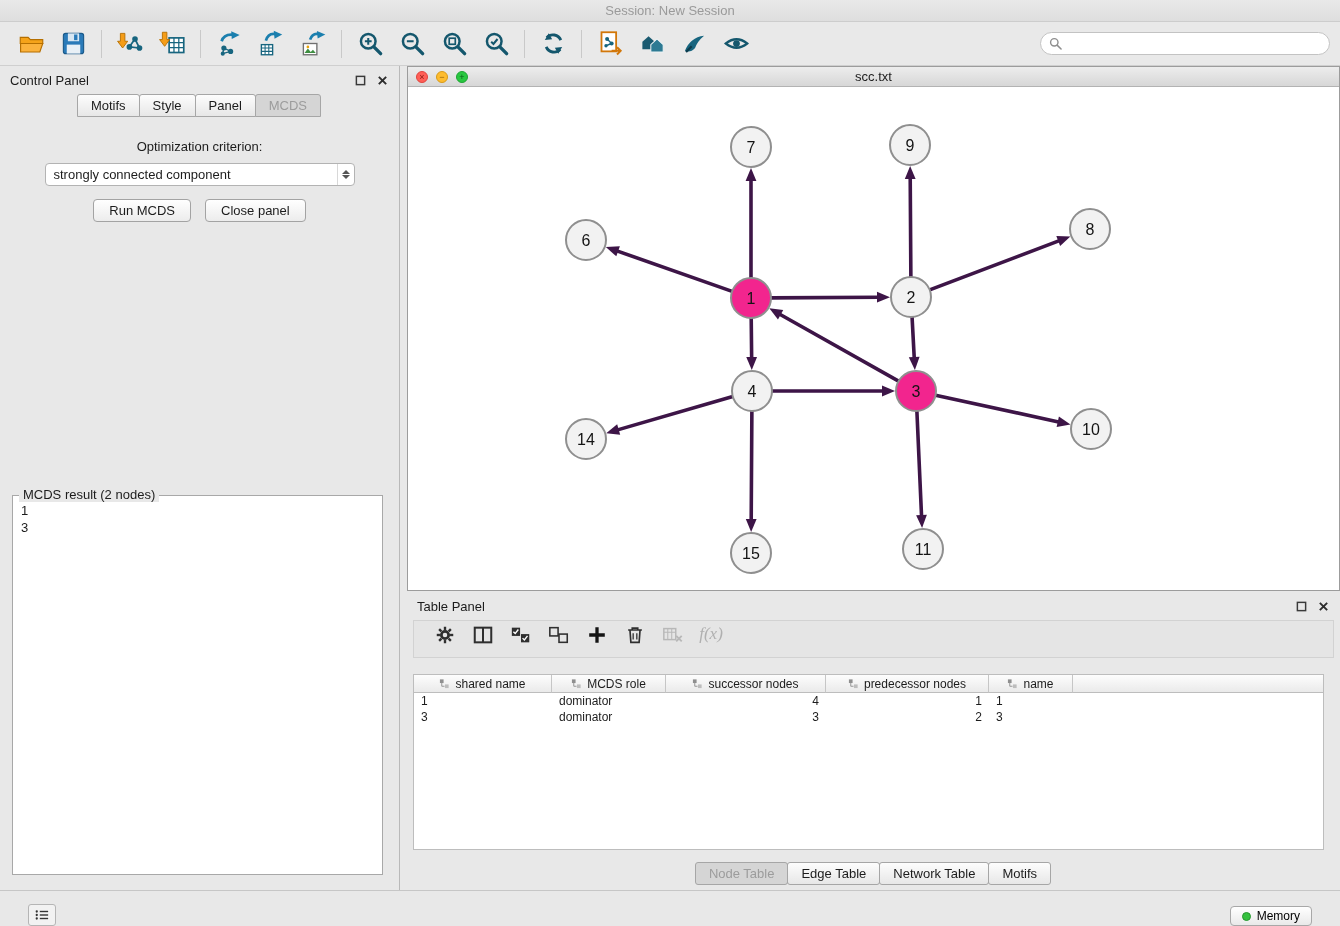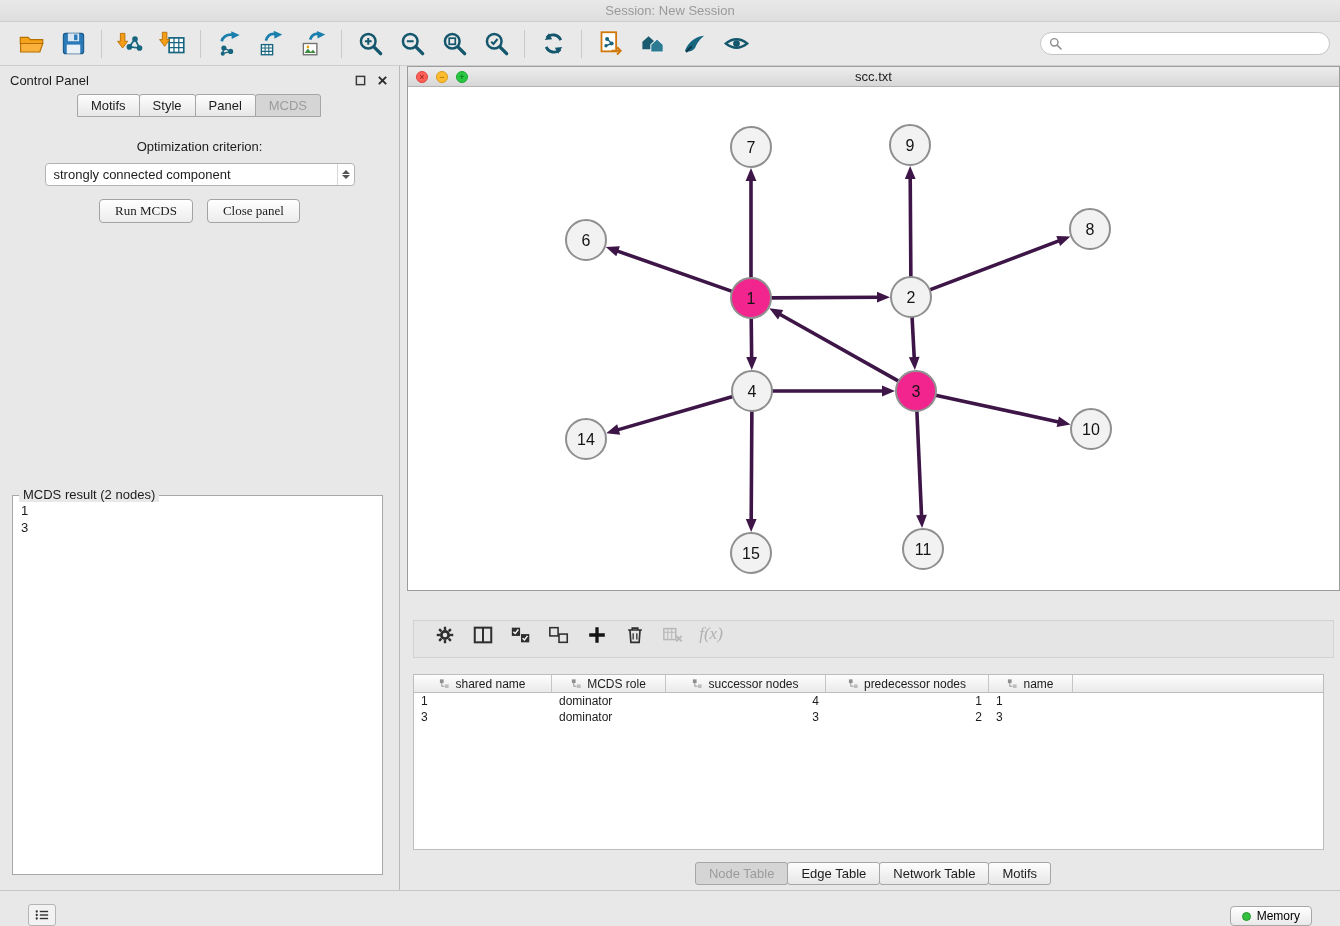--- a/index.html
+++ b/index.html
@@ -37,21 +37,21 @@
   .opt-label{text-align:center;margin-top:22px;font-size:13px;}
   .select-box{width:310px;height:23px;margin:9px auto 0 auto;background:#fff;border:1px solid #b3b3b3;
     border-radius:4px;display:flex;align-items:center;padding-left:8px;font-size:13px;cursor:pointer;}
   .select-box .spin{margin-left:auto;width:17px;height:21px;display:flex;flex-direction:column;
     align-items:center;justify-content:center;gap:1px;border-left:1px solid #d8d8d8;}
   .spin i{width:0;height:0;border-left:4px solid transparent;border-right:4px solid transparent;}
   .spin .up{border-bottom:4px solid #555;}
   .spin .dn{border-top:4px solid #555;}
   .btn-row{display:flex;justify-content:center;gap:14px;margin-top:13px;}
   .btn{font-size:13px;padding:3px 15px;border:1px solid #a3a3a3;border-radius:4px;
-    background:linear-gradient(#ffffff,#ececec);cursor:pointer;font-family:Liberation Serif, serif;color:#1c1c1c;}
+    background:linear-gradient(#ffffff,#ececec);cursor:pointer;font-family:Liberation Sans, sans-serif;color:#1c1c1c;}
   .result-box{position:absolute;left:12px;right:16px;top:429px;bottom:15px;border:1px solid #a8a8a8;
     background:#fff;}
   .result-legend{position:absolute;top:-9px;left:6px;background:#e8e8e8;padding:0 4px;font-size:13px;}
   .result-list{padding:6px 8px;font-size:13px;line-height:17px;}
   
   .network-window{position:absolute;left:407px;top:66px;right:0;height:525px;border:1px solid #9c9c9c;
     background:#fff;}
   .nw-titlebar{height:20px;background:linear-gradient(#ededed,#d7d7d7);border-bottom:1px solid #b3b3b3;
     position:relative;display:flex;align-items:center;}
   .lights{position:absolute;left:8px;top:4px;display:flex;gap:8px;}
@@ -335,20 +335,35 @@
       <circle cx="683" cy="342" r="20" fill="#f2f2f2" stroke="#8f8f8f" stroke-width="2"></circle>
       <text x="683" y="347.5" text-anchor="middle" font-size="16" fill="#141414">10</text>
       <circle cx="343" cy="466" r="20" fill="#f2f2f2" stroke="#8f8f8f" stroke-width="2"></circle>
       <text x="343" y="471.5" text-anchor="middle" font-size="16" fill="#141414">15</text>
       <circle cx="515" cy="462" r="20" fill="#f2f2f2" stroke="#8f8f8f" stroke-width="2"></circle>
       <text x="515" y="467.5" text-anchor="middle" font-size="16" fill="#141414">11</text>
     </svg>
 </div>
 
 <div class="table-panel">
+  <div class="panel-header">
+    <span>Table Panel</span>
+    <span class="win-icons">
+      <span class="win-icon">
+        <svg width="11" height="11" viewBox="0 0 12 12">
+            <rect x="1.5" y="1.5" width="9" height="9" fill="none" stroke="#3a3a3a" stroke-width="1.6"></rect>
+          </svg>
+        </span>
+      <span class="win-icon">
+        <svg width="11" height="11" viewBox="0 0 12 12">
+            <path d="M2 2 L10 10 M10 2 L2 10" stroke="#2d2d2d" stroke-width="2.1"></path>
+          </svg>
+        </span>
+    </span>
+  </div>
   <div class="tp-toolbar">
     <button class="ti">
         <svg viewBox="0 0 24 24">
       <circle cx="12" cy="12" r="4" fill="none" stroke="#2f2f2f" stroke-width="3"></circle>
       <g stroke="#2f2f2f" stroke-width="2.6">
         <line x1="12" y1="3" x2="12" y2="6.5"></line>
             <line x1="12" y1="17.5" x2="12" y2="21"></line>
         <line x1="3" y1="12" x2="6.5" y2="12"></line>
             <line x1="17.5" y1="12" x2="21" y2="12"></line>
         <line x1="5.6" y1="5.6" x2="8" y2="8"></line>

